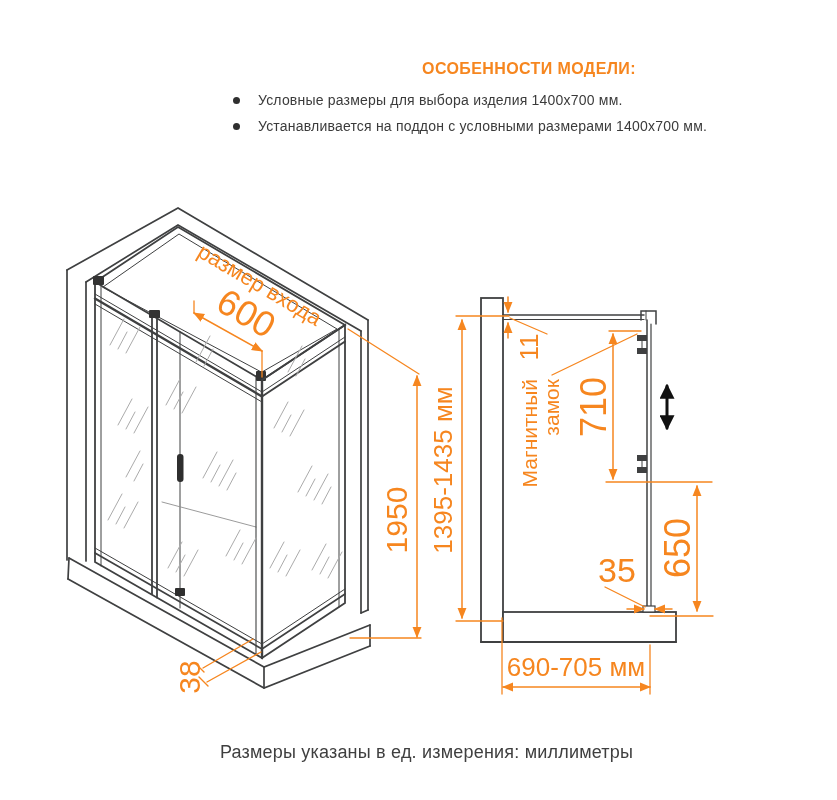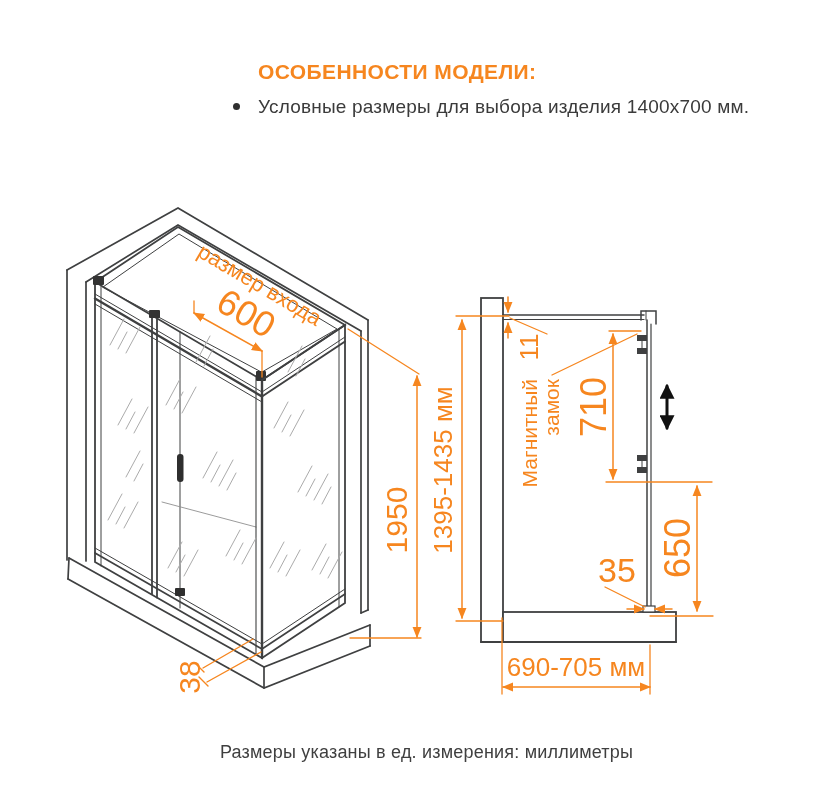--- a/index.html
+++ b/index.html
@@ -3,26 +3,26 @@
 <meta charset="utf-8">
 <style>
   * { margin:0; padding:0; box-sizing:border-box; }
   html,body { background:#ffffff; }
   .page {
     position:relative; width:837px; height:800px; background:#fff;
     font-family:"Liberation Sans", sans-serif; overflow:hidden;
   }
   .features { position:absolute; left:225px; top:60px; width:575px; }
   .features h1 {
-    font-size:21px; font-weight:bold; letter-spacing:.4px;
-    color:#F6861F; margin:0 0 10px 33px;
+    font-size:16px; font-weight:bold; letter-spacing:.4px;
+    color:#F6861F; margin:0 0 10px 33px;text-align:center;
   }
   .features ul { list-style:none; }
   .features li {
-    position:relative; padding-left:33px; font-size:19px; line-height:25.5px;
+    position:relative; padding-left:33px; font-size:14px; line-height:25.5px;
     color:#3B3B3B; letter-spacing:.2px;
   }
   .features li .dot {
     position:absolute; left:8px; top:9px; width:7px; height:7px;
     border-radius:50%; background:#2f2f2f;
   }
   svg text { font-family:"Liberation Sans", sans-serif; }
   .dimtxt { fill:#F6861F; }
   .footer {
     position:absolute; left:16px; right:0; top:742px; text-align:center;
@@ -31,20 +31,21 @@
 </style>
 </head>
 <body>
 
 <div class="page">
 
   <div class="features">
     <h1>ОСОБЕННОСТИ МОДЕЛИ:</h1>
     <ul>
       <li><span class="dot"></span><span>Условные размеры для выбора изделия 1400х700 мм.</span></li>
+      <li><span class="dot"></span><span>Устанавливается на поддон с условными размерами 1400х700 мм.</span></li>
     </ul>
   </div>
 
   <svg width="837" height="800" viewBox="0 0 837 800" style="position:absolute;left:0;top:0" fill="none" stroke-linecap="round">
     <defs>
       <marker id="ar" viewBox="0 0 10 10" refX="9" refY="5" markerWidth="7.5" markerHeight="7.5" orient="auto-start-reverse">
         <path d="M0,1 L10,5 L0,9 z" fill="#F6861F" stroke="none"></path>
       </marker>
       <marker id="arb" viewBox="0 0 10 10" refX="8.5" refY="5" markerWidth="5" markerHeight="5" orient="auto-start-reverse">
         <path d="M0,0 L10,5 L0,10 z" fill="#111" stroke="none"></path>

